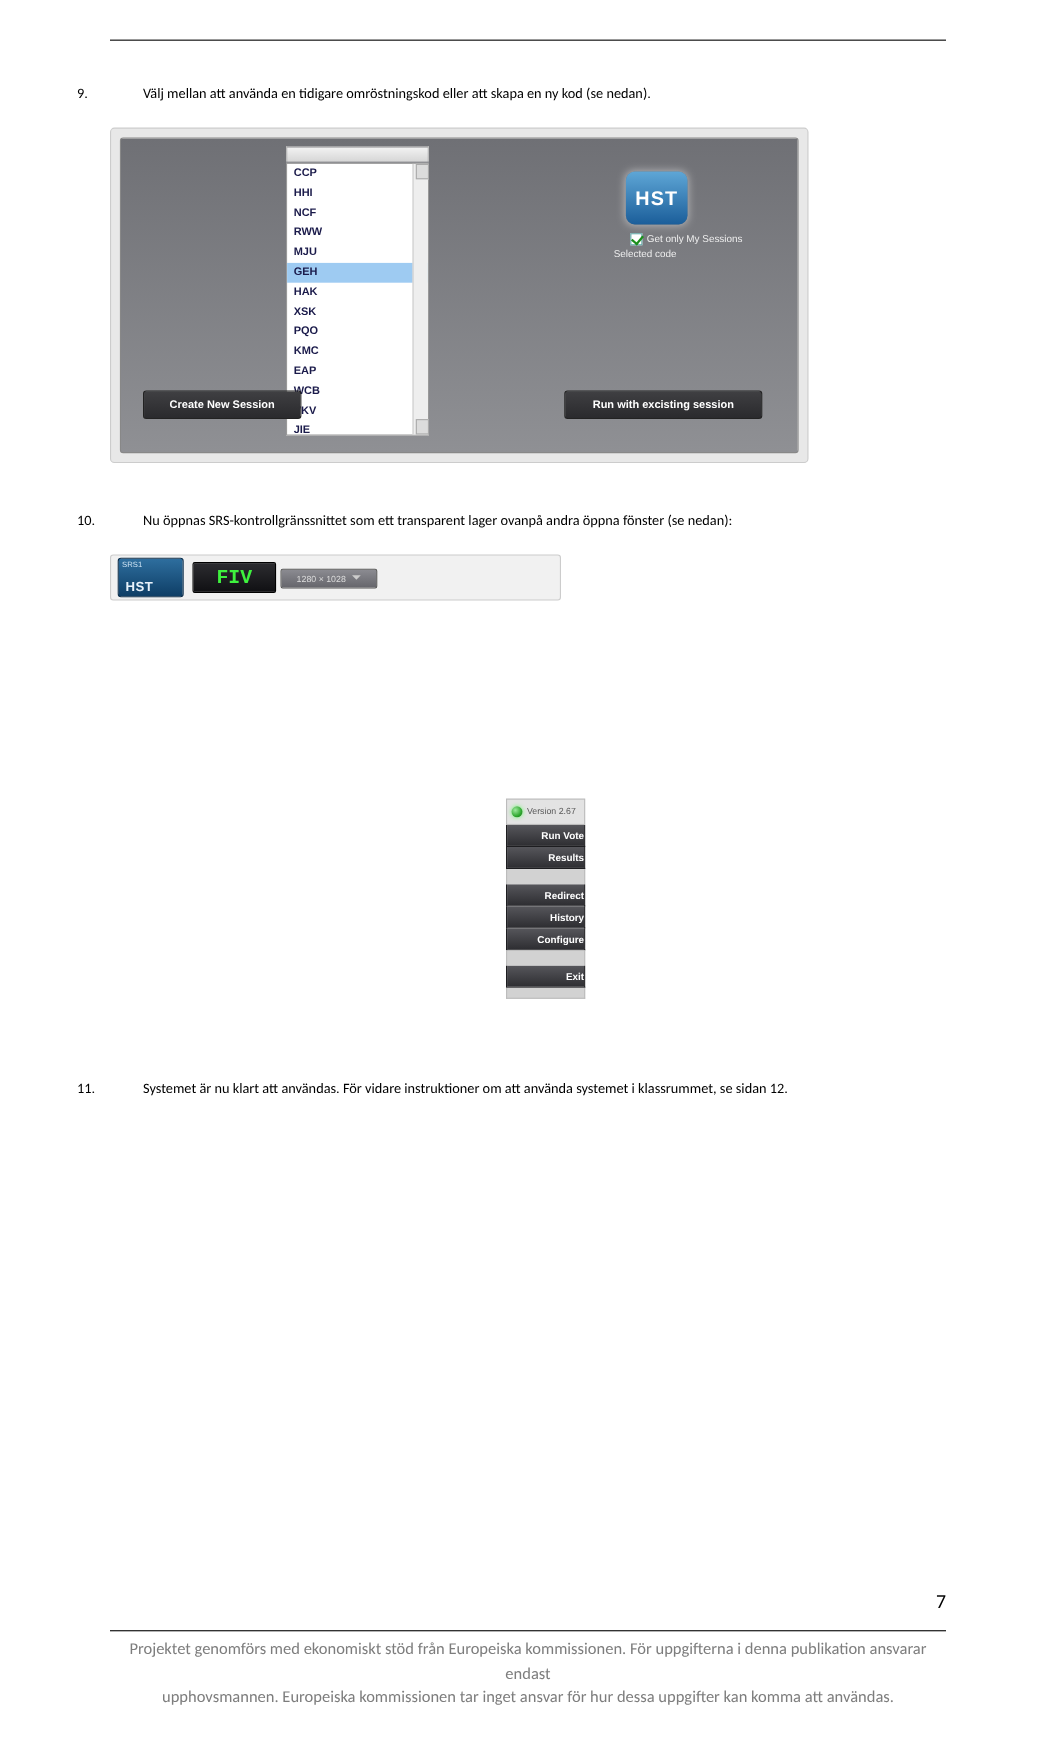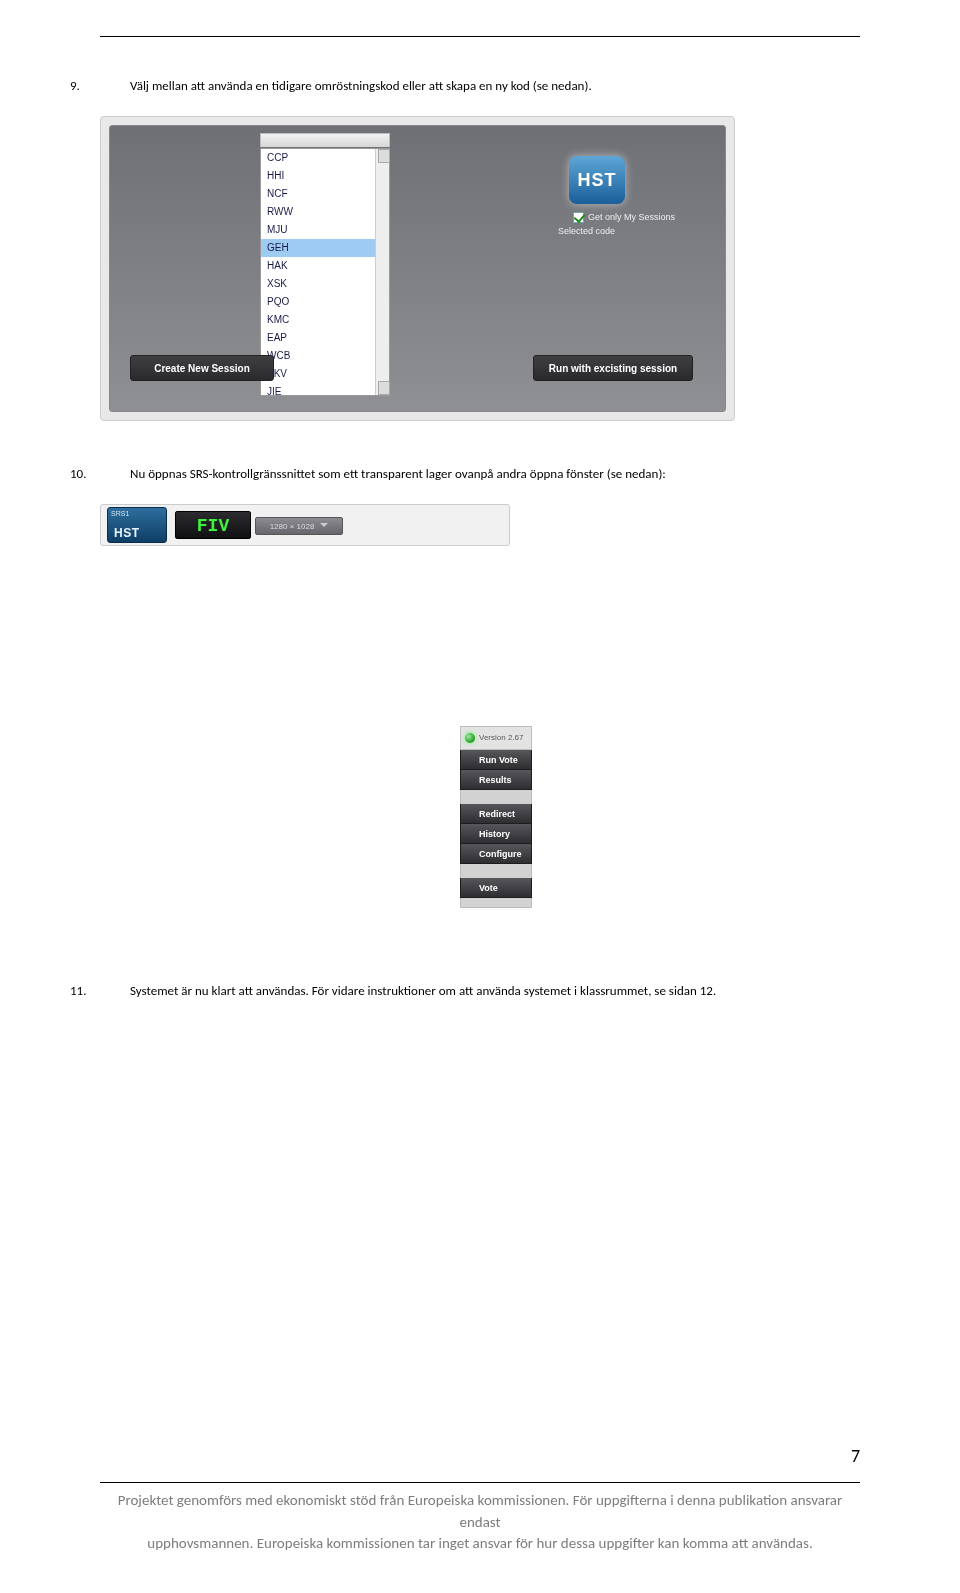--- a/index.html
+++ b/index.html
@@ -10,29 +10,29 @@
   .hr1 { border: none; border-top: 1.5px solid #000; margin-bottom: 40px; }
 
   .step { font-size: 13px; line-height: 1.45; margin-left: 30px; text-indent: -30px; padding-left: 0; margin-bottom: 20px; }
   .step .num { display: inline-block; width: 30px; }
 
   
   .shot1 { width: 635px; height: 305px; background: #e8e8e8; border: 1px solid #ccc; position: relative; border-radius: 4px; overflow: hidden; margin-bottom: 44px; }
   .shot1-inner { position: absolute; inset: 8px; background: linear-gradient(#6f7075,#8f9094); border: 1px solid #888; border-radius: 3px; }
   .list-box { position: absolute; left: 150px; top: 22px; width: 130px; height: 248px; background: #fff; border: 1px solid #999; }
   .list-head { position: absolute; left: 150px; top: 7px; width: 130px; height: 14px; background: linear-gradient(#f2f2f2,#d6d6d6); border: 1px solid #bbb; border-bottom: none; }
-  .lb-row { height: 18px; line-height: 18px; padding-left: 6px; font-size: 10px; font-weight: 400; color: #1a1a4a; font-family: Arial, sans-serif; }
+  .lb-row { height: 18px; line-height: 18px; padding-left: 6px; font-size: 10px; font-weight: 700; color: #1a1a4a; font-family: Arial, sans-serif; }
   .lb-row.sel { background: #9ecbf2; }
   .scroll1 { position: absolute; right: 0; top: 0; width: 14px; height: 100%; background: #eee; border-left: 1px solid #ccc; }
   .scroll1::before,.scroll1::after { content:""; position:absolute; left:2px; width:10px; height:12px; background:#dcdcdc; border:1px solid #aaa; }
   .scroll1::before { top:0; } .scroll1::after { bottom:0; }
 
   .create-btn { position: absolute; left: 20px; bottom: 30px; width: 144px; height: 26px; border-radius: 3px;
     background: linear-gradient(#3f3f42,#2a2a2d); border:1px solid #222; color:#fff; font: 700 10px Arial; text-align:center; line-height:26px; }
-  .run-btn { position: absolute; right: 32px; bottom: 30px; width: 160px; height: 26px; border-radius: 3px;
+  .run-btn { position: absolute; right: 32px; bottom: 30px; width: 180px; height: 26px; border-radius: 3px;
     background: linear-gradient(#3f3f42,#2a2a2d); border:1px solid #222; color:#fff; font: 700 10px Arial; text-align:center; line-height:26px; }
 
   .badge { position:absolute; right:100px; top:30px; width:56px; height:48px; border-radius:8px;
     background: linear-gradient(#5ea6d6,#1b5e9a); box-shadow: 0 0 8px rgba(255,255,255,.5); color:#fff;
     font: 700 18px Arial; text-align:center; line-height:48px; letter-spacing:1px; }
   .chk-row { position:absolute; right:50px; top:86px; font: 9px Arial; color:#eee; }
   .chk { display:inline-block; width:11px; height:11px; background:#fff; border:1px solid #6aa; vertical-align:middle; margin-right:4px; position:relative; }
   .chk::after { content:""; position:absolute; left:2px; top:-1px; width:5px; height:8px; border:2px solid #1b8f1b; border-top:none; border-left:none; transform:rotate(40deg); }
   .sel-code { position:absolute; right:110px; top:100px; font: 9px Arial; color:#eee; }
 
@@ -45,21 +45,21 @@
   .fiv { position:absolute; left:74px; top:6px; width:76px; height:28px; background:linear-gradient(#2c2c30,#101013);
     border:1px solid #000; border-radius:2px; color:#3ef23e; font:700 18px "Courier New",monospace; line-height:28px; text-align:center; }
   .res { position:absolute; left:154px; top:12px; width:88px; height:18px; background:linear-gradient(#8b8b91,#66666c);
     border:1px solid #555; border-radius:2px; color:#ddd; font:8px Arial; text-align:center; line-height:18px; }
   .res .arrow { display:inline-block; margin-left:6px; border:4px solid transparent; border-top-color:#ccc; vertical-align:middle; }
 
   
   .shot3 { width: 72px; position:relative; margin-left: 360px; margin-bottom: 74px; }
   .ver { height:24px; background:#e3e3e3; border:1px solid #bcbcbc; font:8px Arial; color:#5a5a5a; padding:6px 4px 0 18px; position:relative; }
   .ver::before { content:""; position:absolute; left:4px; top:6px; width:10px; height:10px; border-radius:50%; background:radial-gradient(circle at 35% 35%, #9de89d, #2fa82f 60%, #1a6f1a); box-shadow: 0 0 4px #6f6; }
-  .dbtn { height:20px; background:linear-gradient(#56565b,#2e2e32); border:1px solid #1d1d20; border-top:none; color:#fff; font:700 9px Arial; padding-left:18px; line-height:20px; }
+  .dbtn { height:20px; background:linear-gradient(#56565b,#2e2e32); border:1px solid #1d1d20; border-top:none; color:#fff; font:700 9px Arial; padding-left:18px; line-height:20px;text-align:right; }
   .spacer { height:14px; background:#d2d2d2; border-left:1px solid #bcbcbc; border-right:1px solid #bcbcbc; }
   .shot3 .bot { height:10px; background:#d2d2d2; border:1px solid #bcbcbc; border-top:none; }
 
   
   .pg-num { position:absolute; right:100px; bottom:126px; font-size:18px; }
   .hr2 { position:absolute; left:100px; right:100px; bottom:110px; border:none; border-top:1.5px solid #000; }
   .foot { position:absolute; left:100px; right:100px; bottom:38px; text-align:center; color:#7d7d7d; font-size:15px; line-height:1.45; }
 </style>
 </head>
 <body>
@@ -119,21 +119,21 @@
 
   <div class="shot3">
     <div class="ver">Version 2.67</div>
     <div class="dbtn">Run Vote</div>
     <div class="dbtn">Results</div>
     <div class="spacer"></div>
     <div class="dbtn">Redirect</div>
     <div class="dbtn">History</div>
     <div class="dbtn">Configure</div>
     <div class="spacer"></div>
-    <div class="dbtn">Vote</div>
+    <div class="dbtn">Exit</div>
     <div class="bot"></div>
   </div>
 
   <p class="step">
     <span class="num">11.</span><span>Systemet är nu klart att användas. För vidare instruktioner om att använda systemet i klassrummet, se sidan 12.</span>
   </p>
 
   <div class="pg-num">7</div>
   <hr class="hr2">
   <div class="foot">

